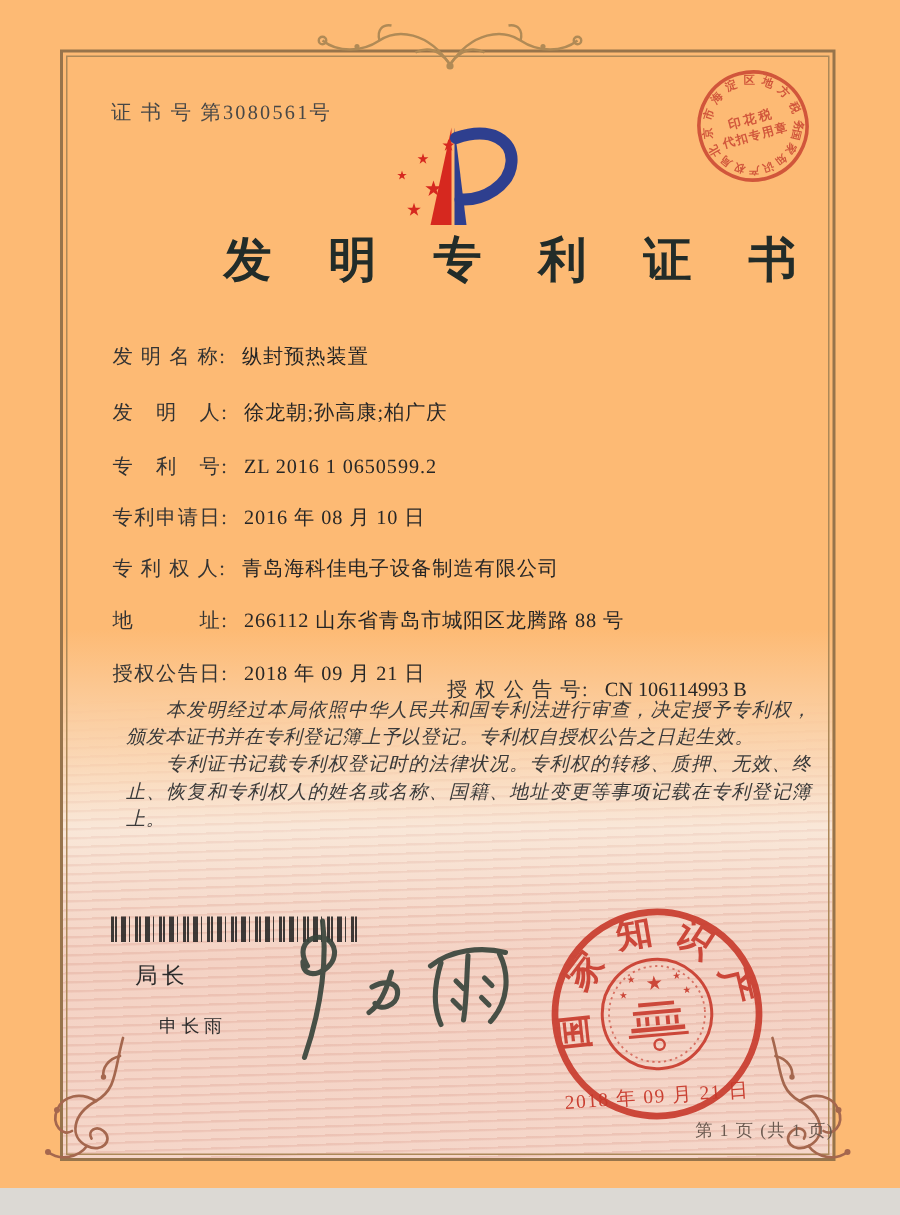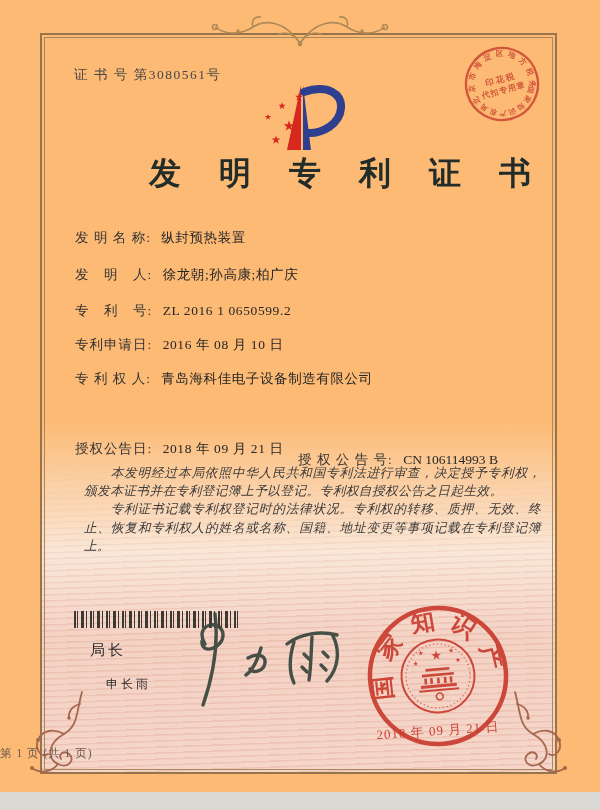--- a/index.html
+++ b/index.html
@@ -66,21 +66,21 @@
   .director-title{position:absolute;left:90px;top:641px;font-size:15px;color:#2c2c2c;letter-spacing:3px;font-family:Liberation Serif, serif;}
   .director-name{position:absolute;left:106px;top:676px;font-size:12px;color:#2c2c2c;letter-spacing:3px;}
   .signature{position:absolute;left:175px;top:608px;}
   .seal{position:absolute;left:366px;top:604px;transform:rotate(-5deg);opacity:.9;}
   .seal-date{
     position:absolute;left:358px;top:722px;width:160px;text-align:center;
     color:#c8392b;font-size:13px;letter-spacing:1px;transform:rotate(-4deg);opacity:.95;
   }
   .tax-stamp{position:absolute;left:456px;top:38px;transform:rotate(-15deg);opacity:.78;}
   .footer{
-    position:absolute;left:0;top:746px;width:556px;text-align:left;
+    position:absolute;left:0;top:746px;width:556px;text-align:right;
     font-size:11.5px;color:#6b5a50;letter-spacing:1px;
   }
   .ornament-top{position:absolute;left:205px;top:12px;}
   .flourish-left{position:absolute;left:22px;top:690px;}
   .flourish-right{position:absolute;left:503px;top:690px;transform:scaleX(-1);}
   svg text{font-family:"Liberation Serif","DejaVu Serif",serif;}
 </style>
 </head>
 <body>
 
@@ -172,20 +172,24 @@
     <span class="lbl">专　利　号:</span>
     <span class="val">ZL 2016 1 0650599.2</span>
   </div>
   <div class="row" style="top:336px">
     <span class="lbl">专利申请日:</span>
     <span class="val">2016 年 08 月 10 日</span>
   </div>
   <div class="row" style="top:370px">
     <span class="lbl">专 利 权 人:</span>
     <span class="val">青岛海科佳电子设备制造有限公司</span>
+  </div>
+  <div class="row" style="top:405px">
+    <span class="lbl">地　　　址:</span>
+    <span class="val">266112 山东省青岛市城阳区龙腾路 88 号</span>
   </div>
   <div class="row" style="top:440px">
     <span class="lbl">授权公告日:</span>
     <span class="val">2018 年 09 月 21 日</span>
   </div>
   <div class="row2" style="left:298px;top:440px">
     <span class="lbl">授 权 公 告 号:</span>
     <span class="val">CN 106114993 B</span>
   </div>
 

